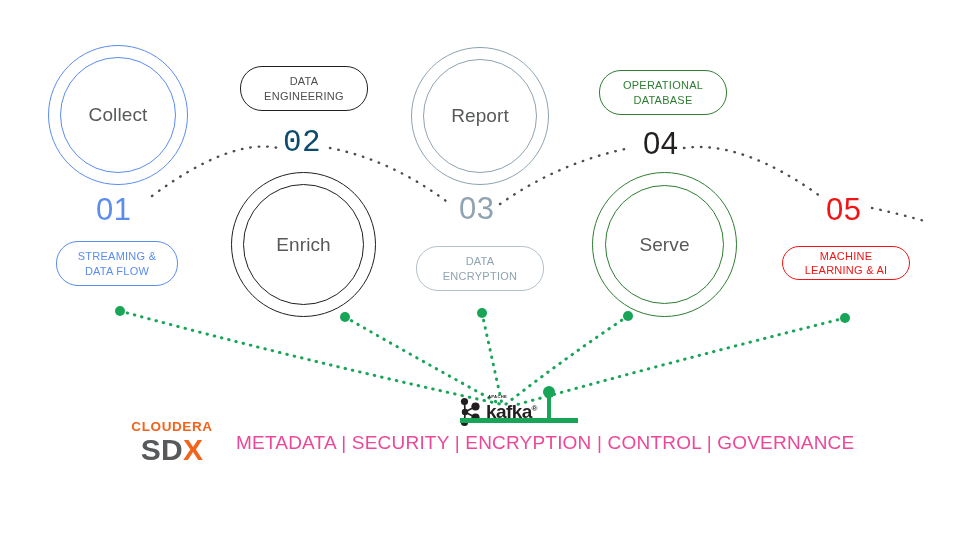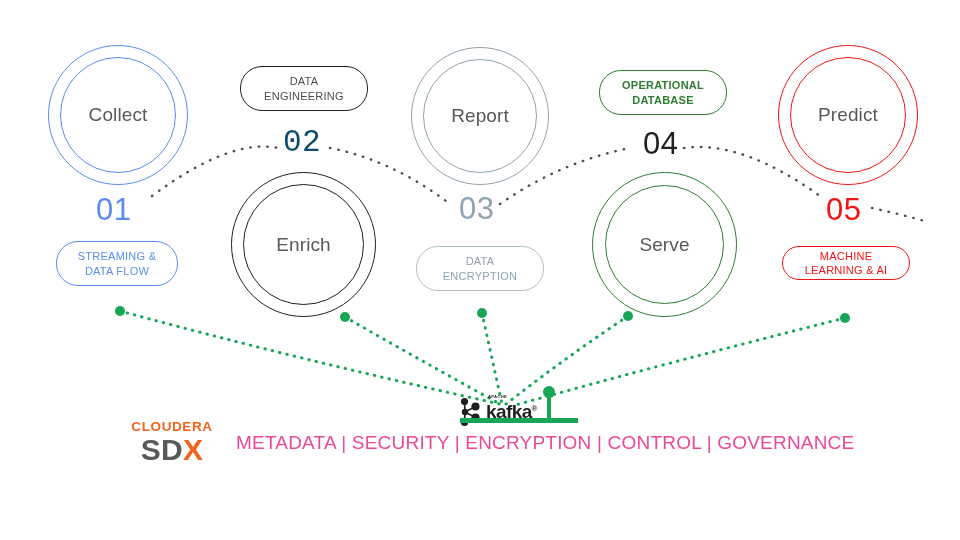--- a/index.html
+++ b/index.html
@@ -97,34 +97,30 @@
   <div class="node" style="left:411px;top:47px;width:138px;height:138px;border:1.4px solid #8fa3b0;">
     <div class="inner" style="left:11px;top:11px;width:114px;height:114px;border:1.4px solid #8fa3b0;"></div>
     <span class="label">Report</span>
   </div>
   <div class="num" style="left:459px;top:193px;color:#8fa3b0;">03</div>
   <div class="pill" style="left:416px;top:246px;width:128px;height:45px;border-color:#b3c1cb;color:#8fa3b0;flex-direction:column;">
     <span>DATA</span>
     <span>ENCRYPTION</span>
   </div>
 
-  <div class="pill" style="left:599px;top:70px;width:128px;height:45px;border-color:#2f7d32;color:#2f7d32;flex-direction:column;font-weight:bold;">
+  <div class="pill" style="left:599px;top:70px;width:128px;height:45px;border-color:#2f7d32;color:#2f7d32;flex-direction:column;">
     <span>OPERATIONAL</span>
     <span>DATABASE</span>
   </div>
   <div class="num" style="left:643px;top:128px;color:#231f20;">04</div>
   <div class="node" style="left:592px;top:172px;width:145px;height:145px;border:1.6px solid #2f7d32;">
     <div class="inner" style="left:12px;top:12px;width:119px;height:119px;border:1.6px solid #2f7d32;"></div>
     <span class="label">Serve</span>
   </div>
 
-  <div class="node" style="left:778px;top:45px;width:140px;height:140px;border:1.6px solid #f21414;">
-    <div class="inner" style="left:11px;top:11px;width:116px;height:116px;border:1.6px solid #f21414;"></div>
-    <span class="label">Predict</span>
-  </div>
   <div class="num" style="left:826px;top:194px;color:#f21414;">05</div>
   <div class="pill" style="left:782px;top:246px;width:128px;height:30px;border-color:#f21414;color:#f21414;flex-direction:column;">
     <span>MACHINE</span>
     <span>LEARNING &amp; AI</span>
   </div>
 
   <div class="kafka">
     <svg width="24" height="30" viewBox="0 0 24 30">
       <circle cx="5.5" cy="4.5" r="3.6" fill="#231f20"></circle>
       <circle cx="5.5" cy="25.5" r="3.6" fill="#231f20"></circle>

